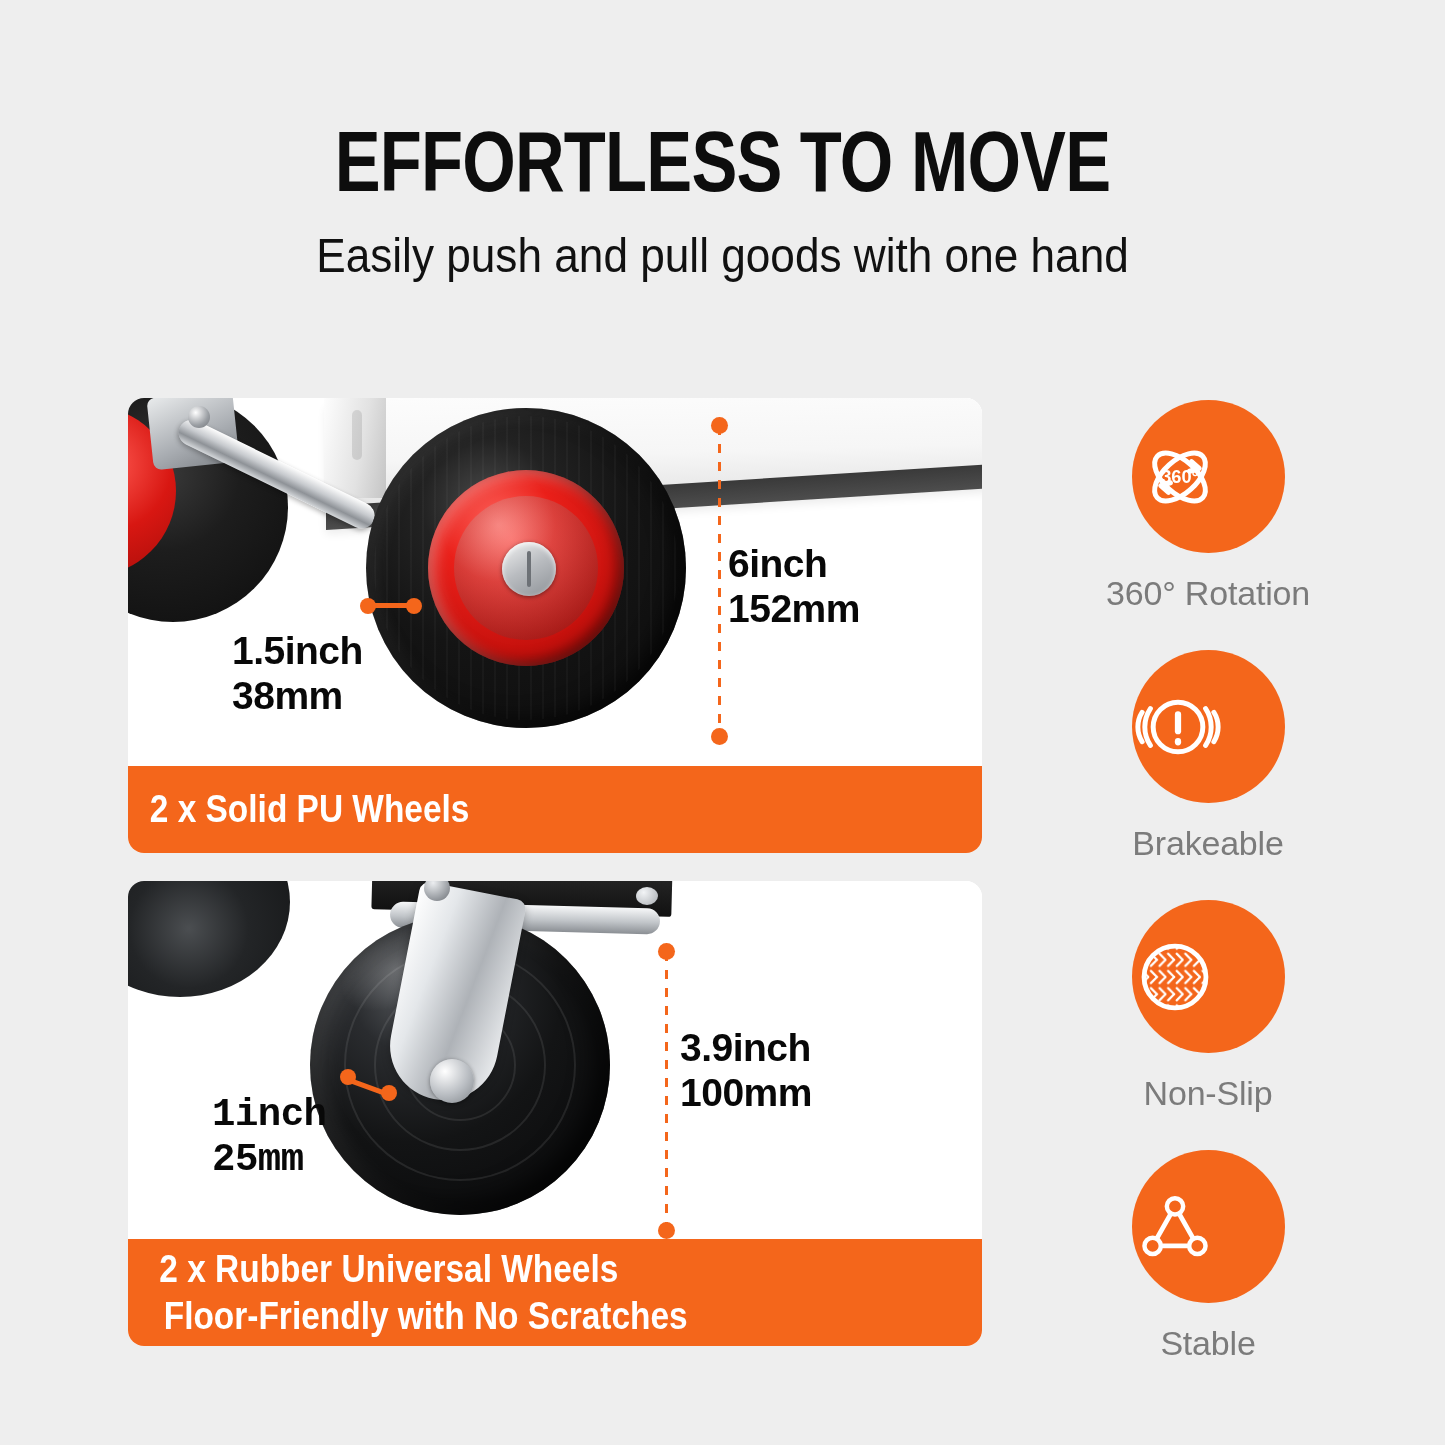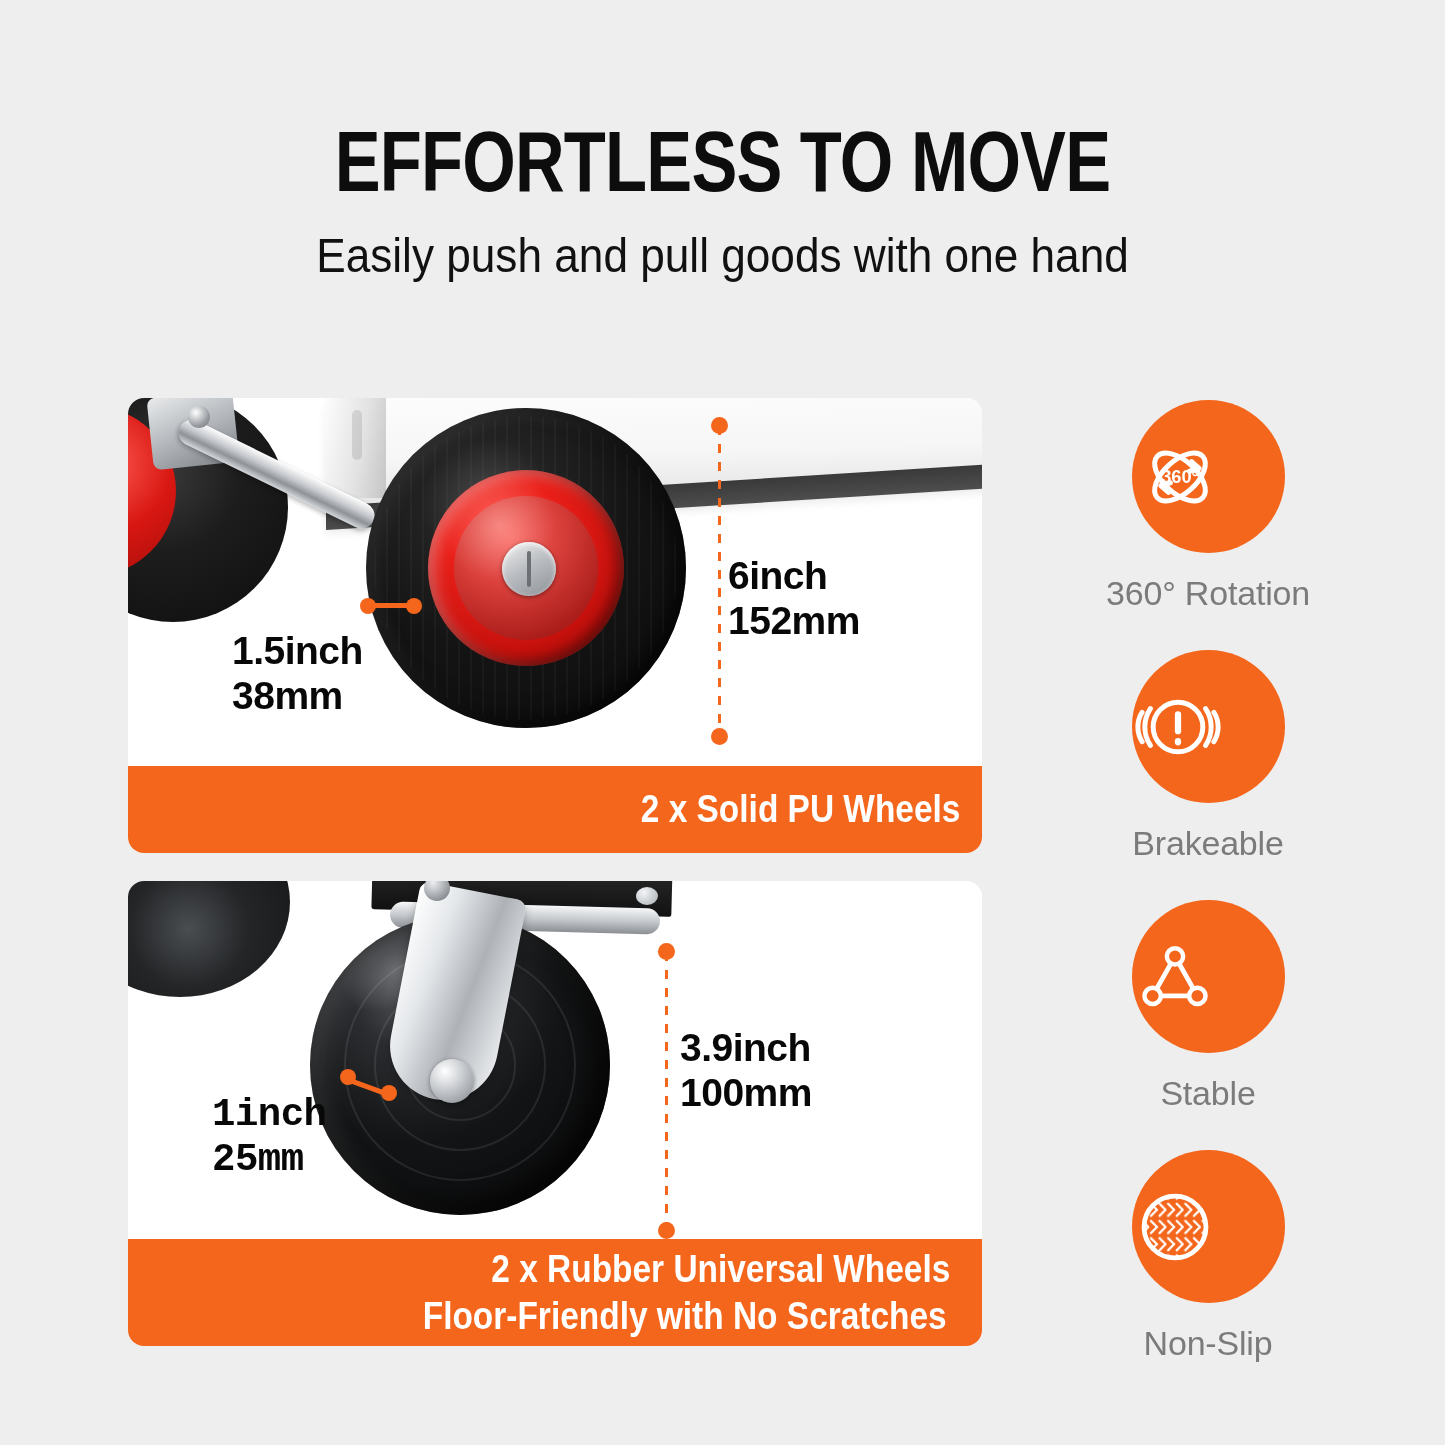--- a/index.html
+++ b/index.html
@@ -77,21 +77,21 @@
   .card--one .card-photo { height: 368px; }
   .card--two .card-photo { height: 358px; }
 
   
   .card-banner {
     position: absolute;
     left: 0; bottom: 0;
     width: 854px;
     background: #f4661b;
     display: flex;
-    align-items: flex-end;
+    align-items: flex-start;
     justify-content: center;
     flex-direction: column;
     text-align: center;
   }
   .card--one .card-banner { height: 87px; }
   .card--two .card-banner { height: 107px; }
 
   .banner-line {
     font-family: "Liberation Sans Narrow", "Liberation Sans", sans-serif;
     color: #ffffff;
@@ -447,21 +447,21 @@
 
       <div class="dim-label" style="left:104px; top:230px;">
         <div>1.5inch</div>
         <div>38mm</div>
       </div>
 
       <div class="vdot" style="left:583px; top:19px;"></div>
       <div class="vline" style="left:590px; top:28px; height:304px;"></div>
       <div class="vdot" style="left:583px; top:330px;"></div>
 
-      <div class="dim-label" style="left:600px; top:155px;">
+      <div class="dim-label" style="left:600px; top:143px;">
         <div>6inch</div>
         <div>152mm</div>
       </div>
     </div>
 
     <div class="card-banner">
       <div class="banner-line">2 x Solid PU Wheels</div>
     </div>
   </div>
 
@@ -535,34 +535,20 @@
         <circle cx="50" cy="50" r="27" fill="none" stroke="#ffffff" stroke-width="5.4"></circle>
         <rect x="46.6" y="33" width="6.8" height="25" rx="3.4" fill="#ffffff"></rect>
         <rect x="46.6" y="62" width="6.8" height="8" rx="3.4" fill="#ffffff"></rect>
         <path d="M20 30 A 36 36 0 0 0 20 70" fill="none" stroke="#ffffff" stroke-width="5.4" stroke-linecap="round"></path>
         <path d="M11 34 A 30 30 0 0 0 11 66" fill="none" stroke="#ffffff" stroke-width="5.4" stroke-linecap="round"></path>
         <path d="M80 30 A 36 36 0 0 1 80 70" fill="none" stroke="#ffffff" stroke-width="5.4" stroke-linecap="round"></path>
         <path d="M89 34 A 30 30 0 0 1 89 66" fill="none" stroke="#ffffff" stroke-width="5.4" stroke-linecap="round"></path>
       </svg>
     </div>
     <div class="feature-label">Brakeable</div>
-  </div>
-
-  <div class="feature">
-    <div class="feature-badge">
-      <svg width="86" height="86" viewBox="0 0 100 100">
-        <g stroke="#ffffff" stroke-width="5.6" fill="none" stroke-linejoin="round">
-          <path d="M50 26 L76 72 L24 72 Z"></path>
-        </g>
-        <circle cx="50" cy="26" r="9.5" fill="#f4661b" stroke="#ffffff" stroke-width="5.2"></circle>
-        <circle cx="76" cy="72" r="9.5" fill="#f4661b" stroke="#ffffff" stroke-width="5.2"></circle>
-        <circle cx="24" cy="72" r="9.5" fill="#f4661b" stroke="#ffffff" stroke-width="5.2"></circle>
-      </svg>
-    </div>
-    <div class="feature-label">Stable</div>
   </div>
 
   <div class="feature">
     <div class="feature-badge">
       <svg width="86" height="86" viewBox="0 0 100 100">
         <defs>
           <clipPath id="np-clip">
               <circle cx="50" cy="50" r="36"></circle>
             </clipPath>
           <pattern id="tread" width="20" height="20" patternUnits="userSpaceOnUse">
@@ -573,13 +559,27 @@
           </pattern>
         </defs>
         <g clip-path="url(#np-clip)">
           <rect x="0" y="0" width="100" height="100" fill="url(#tread)"></rect>
         </g>
         <circle cx="50" cy="50" r="36" fill="none" stroke="#ffffff" stroke-width="5.6"></circle>
       </svg>
     </div>
     <div class="feature-label">Non-Slip</div>
   </div>
+
+  <div class="feature">
+    <div class="feature-badge">
+      <svg width="86" height="86" viewBox="0 0 100 100">
+        <g stroke="#ffffff" stroke-width="5.6" fill="none" stroke-linejoin="round">
+          <path d="M50 26 L76 72 L24 72 Z"></path>
+        </g>
+        <circle cx="50" cy="26" r="9.5" fill="#f4661b" stroke="#ffffff" stroke-width="5.2"></circle>
+        <circle cx="76" cy="72" r="9.5" fill="#f4661b" stroke="#ffffff" stroke-width="5.2"></circle>
+        <circle cx="24" cy="72" r="9.5" fill="#f4661b" stroke="#ffffff" stroke-width="5.2"></circle>
+      </svg>
+    </div>
+    <div class="feature-label">Stable</div>
+  </div>
 </div>
 
 </body></html>

